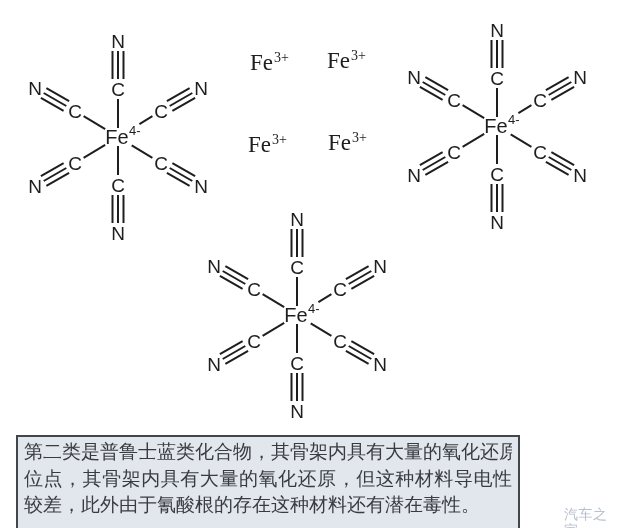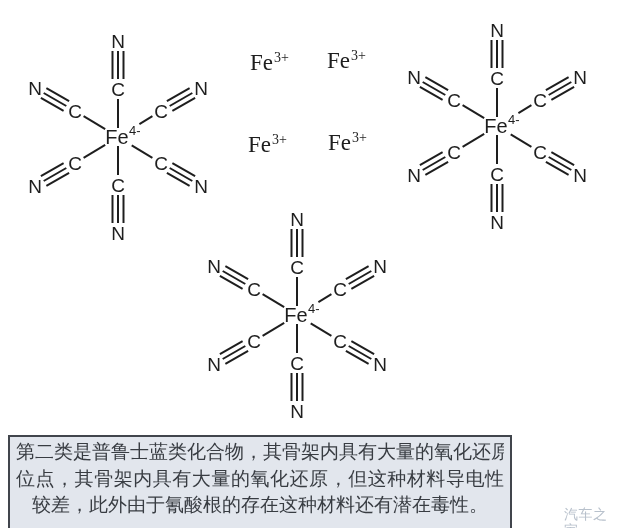--- a/index.html
+++ b/index.html
@@ -10,35 +10,34 @@
     overflow: hidden;
     font-family: "Liberation Sans", sans-serif;
   }
   #chem-svg {
     position: absolute;
     left: 0; top: 0;
     display: block;
   }
   .caption {
     position: absolute;
-    left: 8px; top: 435px;
+    left: 16px; top: 435px;
     width: 504px; height: 93px;
     box-sizing: border-box;
     border: 2px solid #41454c;
     border-bottom: none;
     background: #e2e6ed;
     padding: 2px 6px 0 6px;
   }
   .cap-line {
     font-size: 19px;
     line-height: 26.5px;
     color: #383c42;
     white-space: nowrap;
     overflow: hidden;
-    text-align: center;
   }
   .cap-line.justify {
     text-align: justify;
     text-align-last: justify;
   }
   .watermark {
     position: absolute;
     left: 564px; top: 506px;
     font-size: 14px;
     line-height: 16px;

